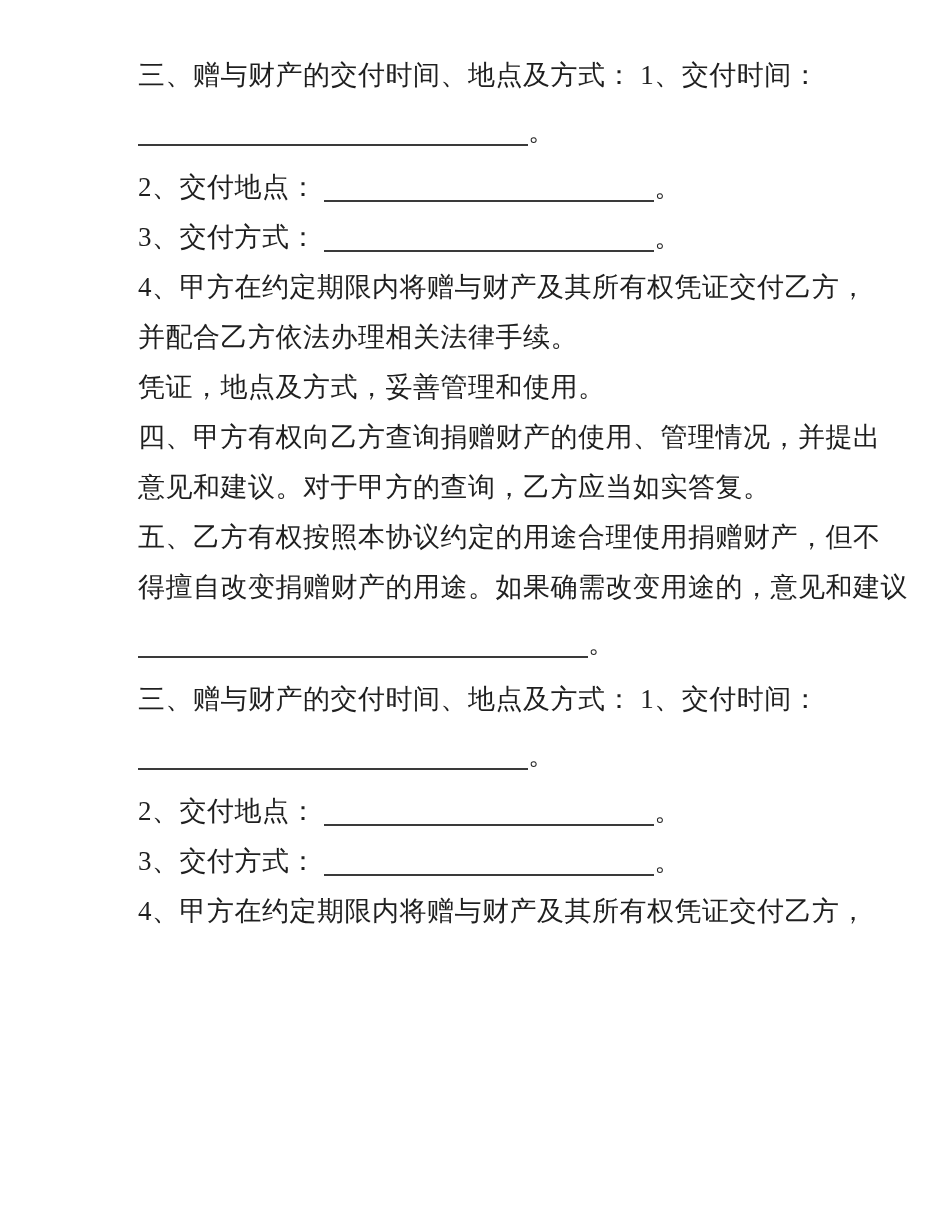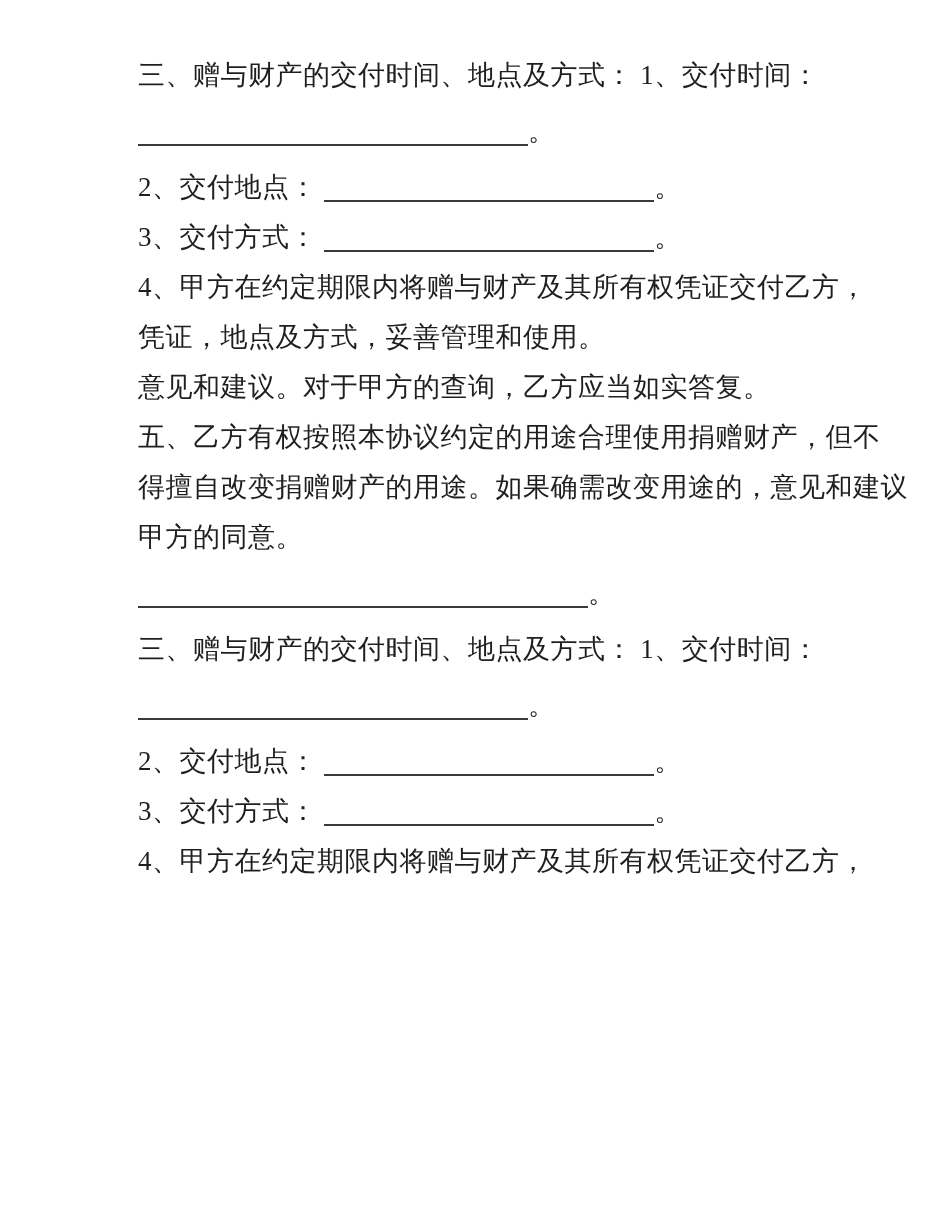--- a/index.html
+++ b/index.html
@@ -41,25 +41,26 @@
 </head>
 <body>
 
 <div class="page">
   <div id="doc-body">
       <div class="doc-line">三、赠与财产的交付时间、地点及方式： 1、交付时间：</div>
       <div class="doc-line blank-row"><span class="blank" style="width: 390px;"></span><span class="period">。</span></div>
       <div class="doc-line"><span>2、交付地点：</span> <span class="blank" style="width: 330px;"></span><span class="period">。</span></div>
       <div class="doc-line"><span>3、交付方式：</span> <span class="blank" style="width: 330px;"></span><span class="period">。</span></div>
       <div class="doc-line">4、甲方在约定期限内将赠与财产及其所有权凭证交付乙方，</div>
+      <div class="doc-line">并配合乙方依法办理相关法律手续。</div>
       <div class="doc-line">凭证，地点及方式，妥善管理和使用。</div>
+      <div class="doc-line">四、甲方有权向乙方查询捐赠财产的使用、管理情况，并提出</div>
       <div class="doc-line">意见和建议。对于甲方的查询，乙方应当如实答复。</div>
       <div class="doc-line">五、乙方有权按照本协议约定的用途合理使用捐赠财产，但不</div>
       <div class="doc-line">得擅自改变捐赠财产的用途。如果确需改变用途的，意见和建议</div>
-      <div class="doc-line">甲方的同意。</div>
       <div class="doc-line blank-row"><span class="blank" style="width: 450px;"></span><span class="period">。</span></div>
       <div class="doc-line">三、赠与财产的交付时间、地点及方式： 1、交付时间：</div>
       <div class="doc-line blank-row"><span class="blank" style="width: 390px;"></span><span class="period">。</span></div>
       <div class="doc-line"><span>2、交付地点：</span> <span class="blank" style="width: 330px;"></span><span class="period">。</span></div>
       <div class="doc-line"><span>3、交付方式：</span> <span class="blank" style="width: 330px;"></span><span class="period">。</span></div>
       <div class="doc-line">4、甲方在约定期限内将赠与财产及其所有权凭证交付乙方，</div>
     </div>
 </div>
 
 </body></html>

